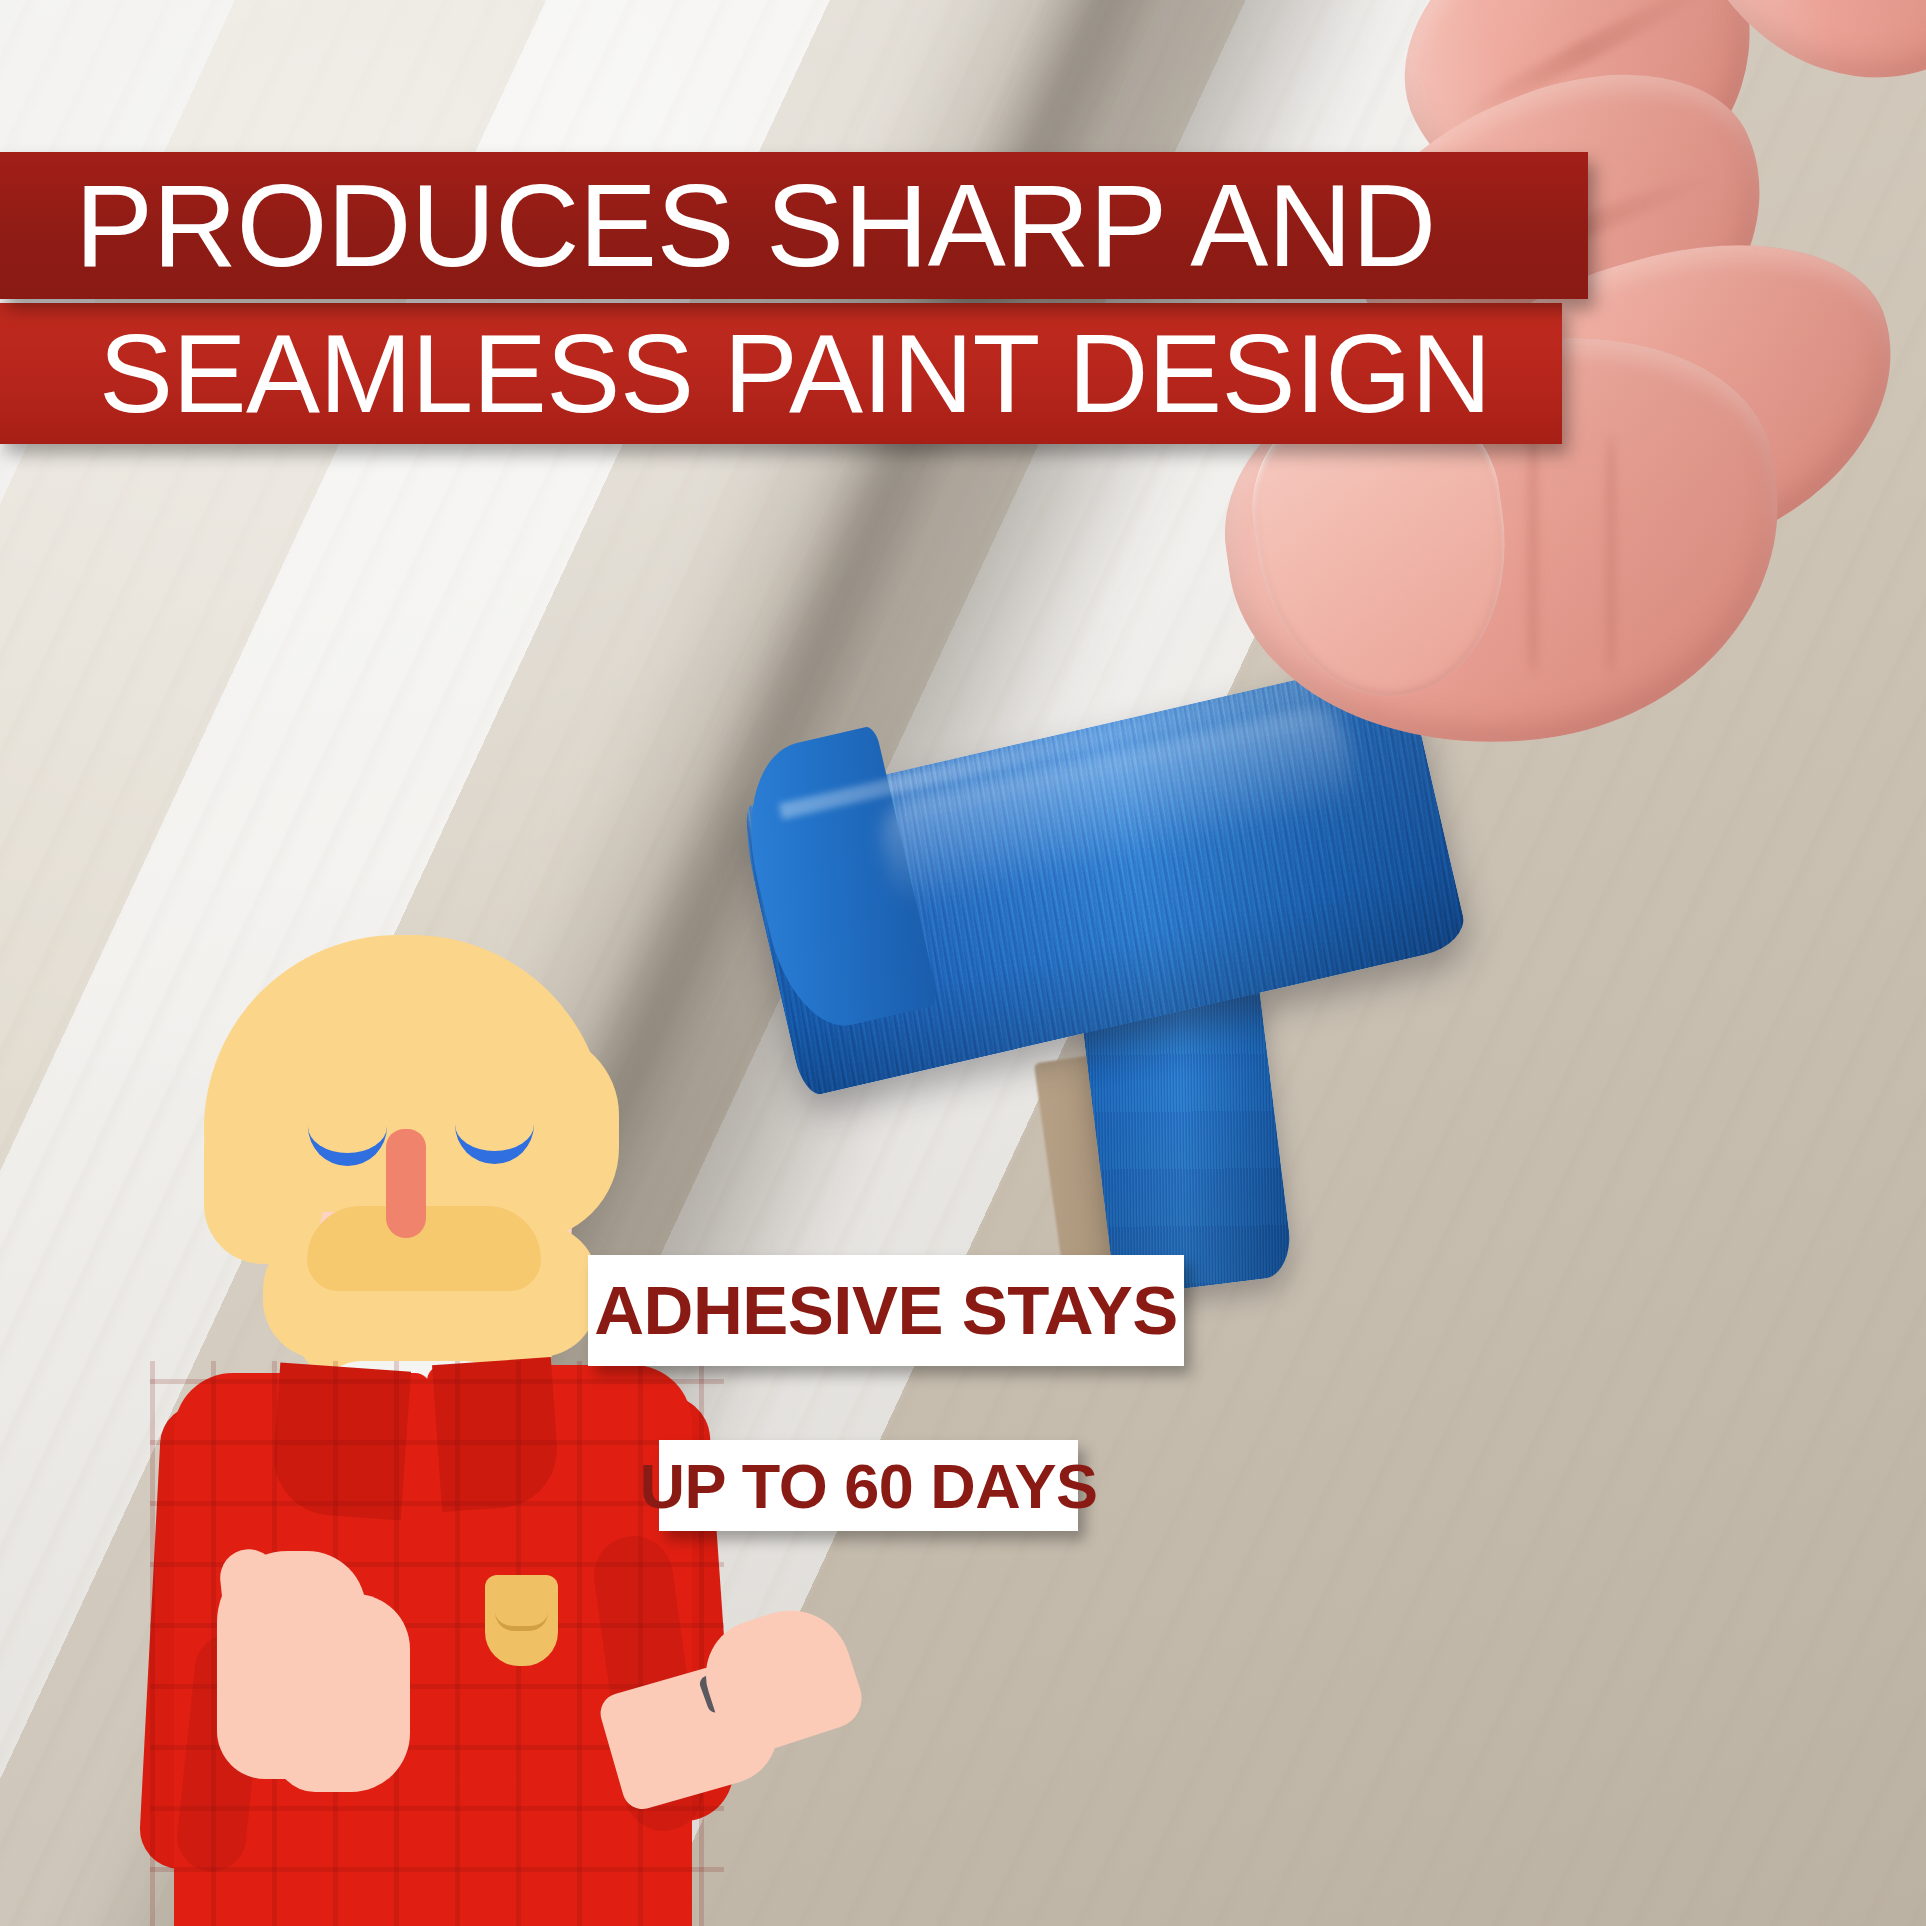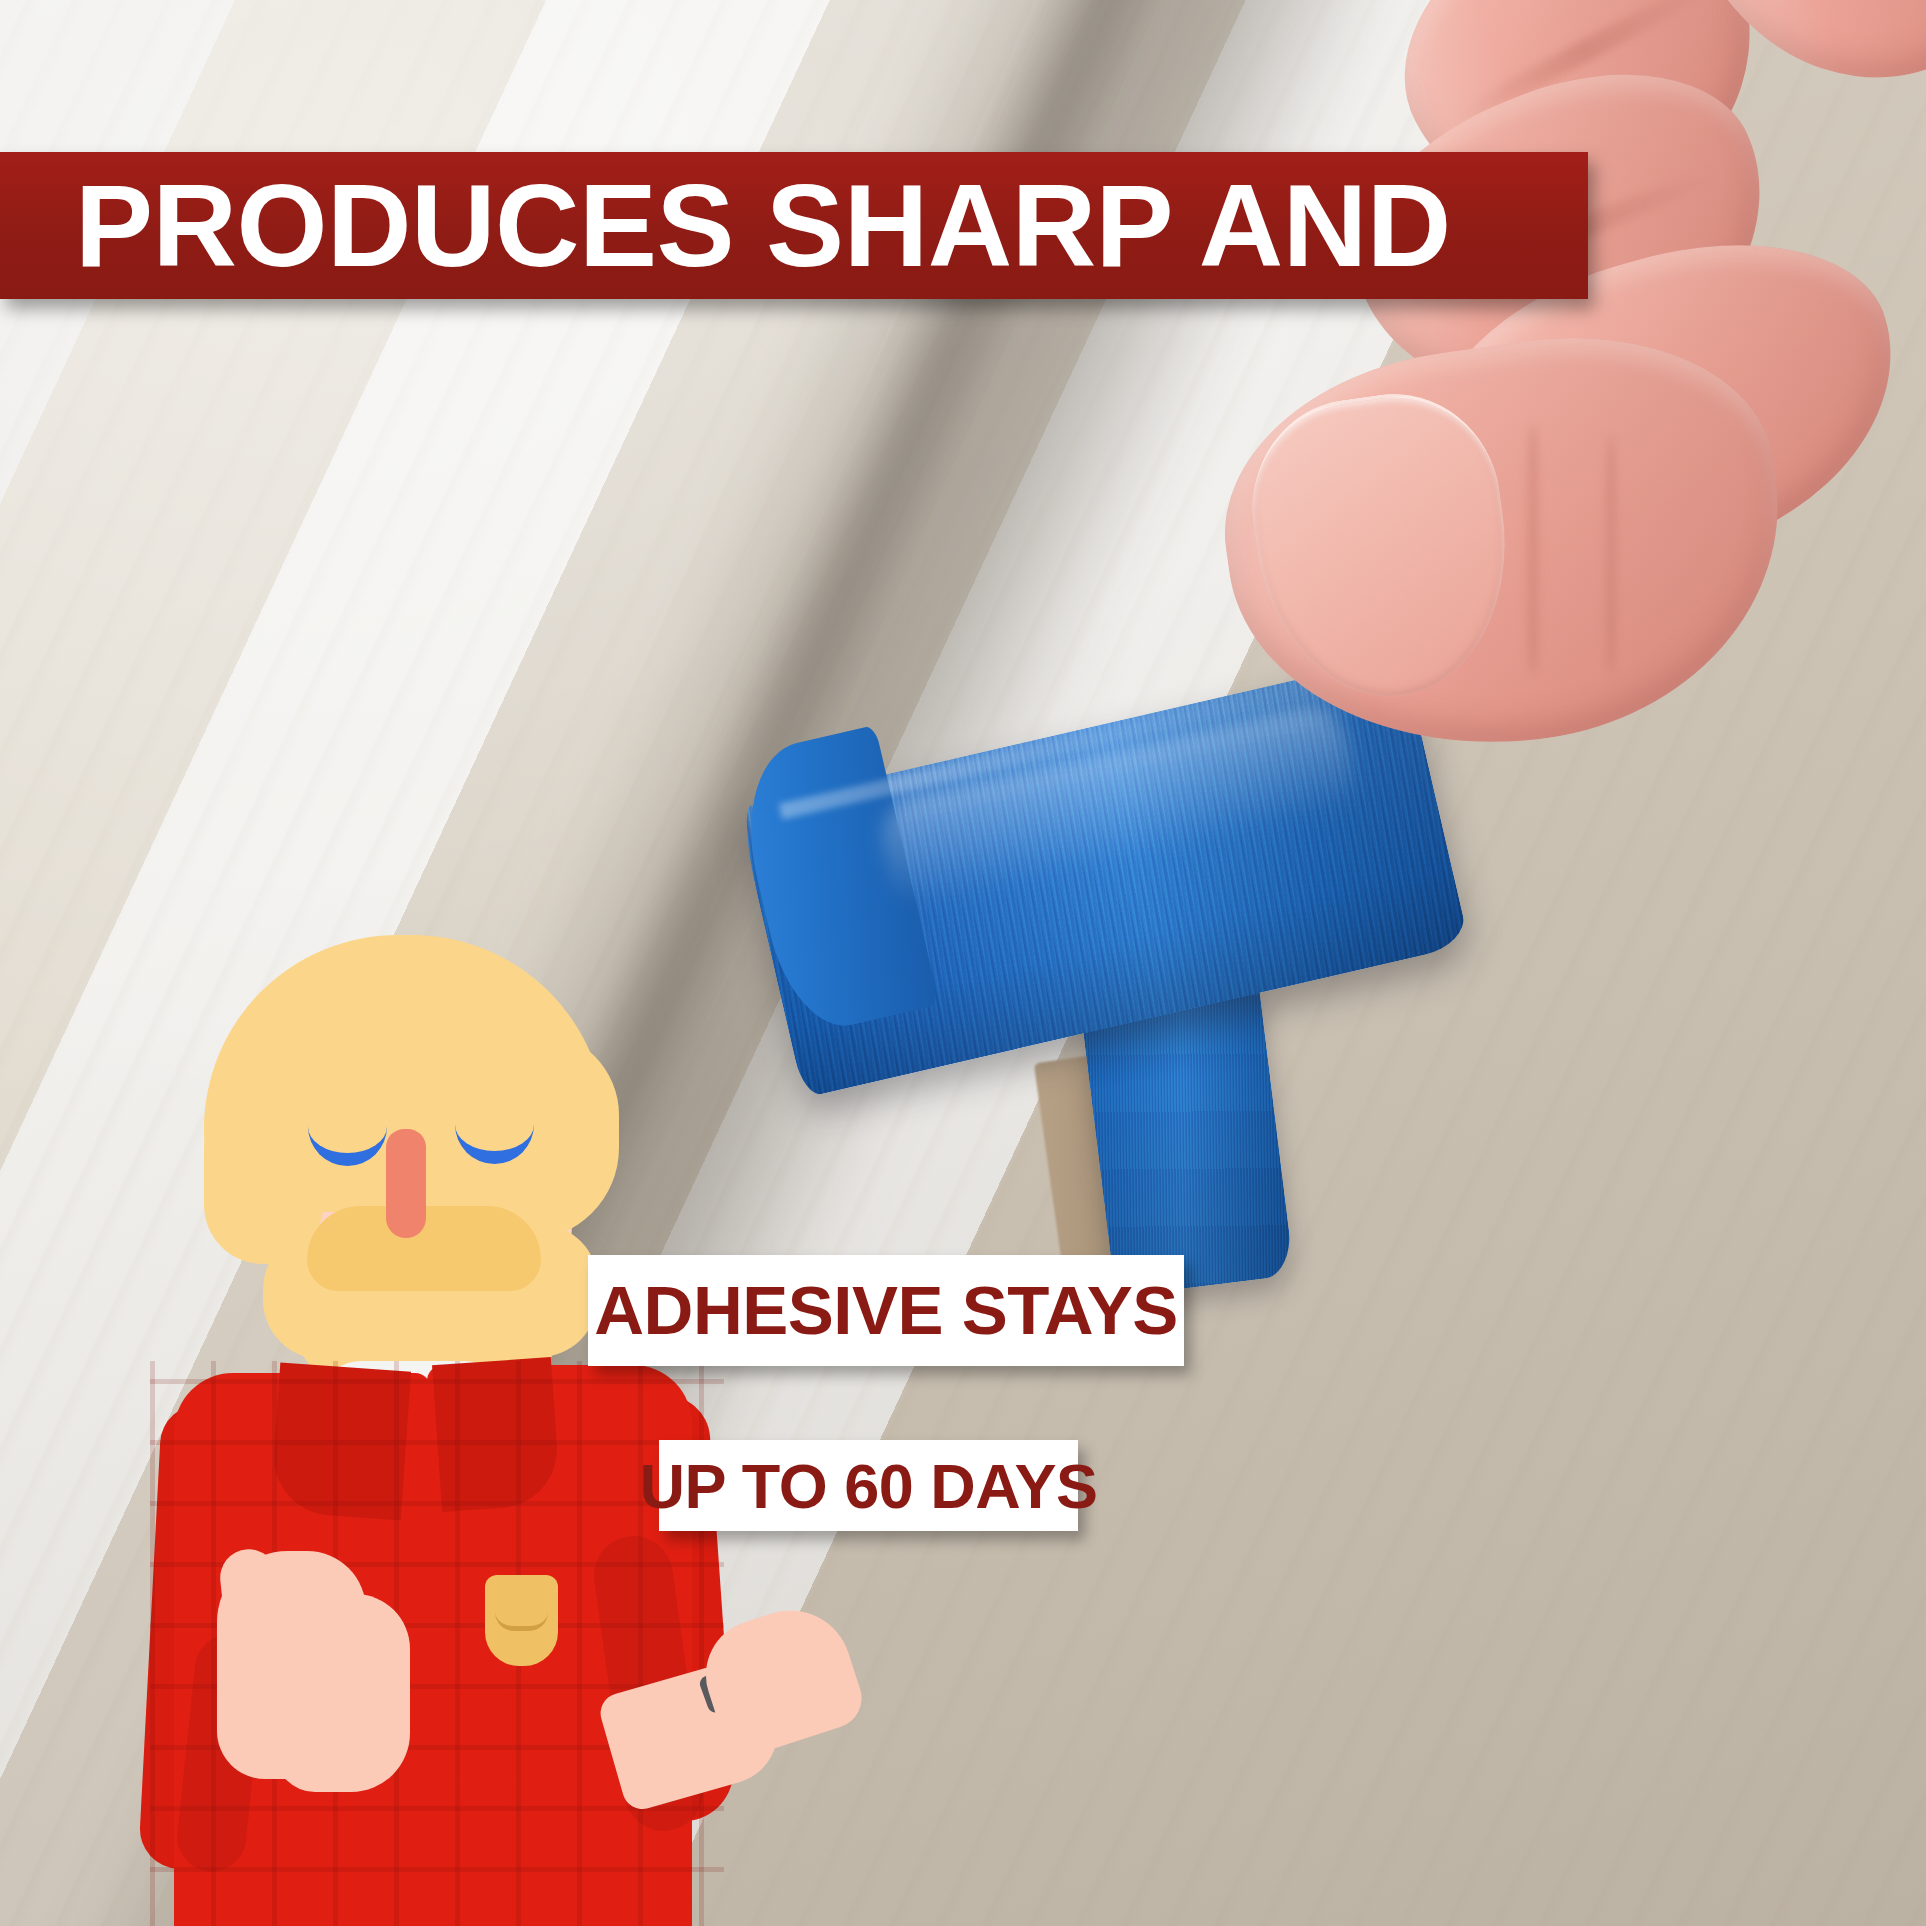--- a/index.html
+++ b/index.html
@@ -187,21 +187,21 @@
     box-shadow: inset 0 3px 6px rgba(255,255,255,0.6), inset 0 -4px 8px rgba(180,110,100,0.35);
     border-top: 4px solid rgba(255,246,242,0.75);
   }
 
   
   .banner {
     position: absolute;
     display: flex;
     align-items: center;
     color: #ffffff;
-    font-weight: 700;
+    font-weight: 400;
     letter-spacing: -0.5px;
     white-space: nowrap;
     text-transform: uppercase;
   }
   .banner-1 {
     left: 0px; top: 152px;
     width: 1513px; height: 147px;
     background: linear-gradient(180deg, #a21f18 0%, #8f1c15 55%, #8a1a14 100%);
     padding-left: 75px;
     font-size: 117px;
@@ -324,20 +324,21 @@
 
     <div class="finger" style="left:594px; top:-40px; width:337px; height:327px; transform:rotate(-30deg);"></div>
 
     <div class="finger" style="left:119px; top:554px; width:554px; height:396px; transform:rotate(-8deg); border-radius:46% 44% 50% 56% / 44% 40% 60% 56%;"></div>
     <div class="nail" style="left:149px; top:604px; width:248px; height:297px; transform:rotate(-8deg);"></div>
     <div class="finger-crease" style="left:416px; top:634px; width:16px; height:248px;"></div>
     <div class="finger-crease" style="left:495px; top:644px; width:14px; height:238px;"></div>
   </div>
 
   <div class="banner banner-1">PRODUCES SHARP AND</div>
+  <div class="banner banner-2">SEAMLESS PAINT DESIGN</div>
 
   <div class="character">
 
     <div class="ch-shape hair-back"></div>
     <div class="ch-shape neck"></div>
     <div class="ch-shape neck-shade"></div>
     <div class="ch-shape face"></div>
     <div class="ch-shape ear-l"></div>
     <div class="ch-shape ear-r"></div>
     <div class="ch-shape hair-top"></div>

